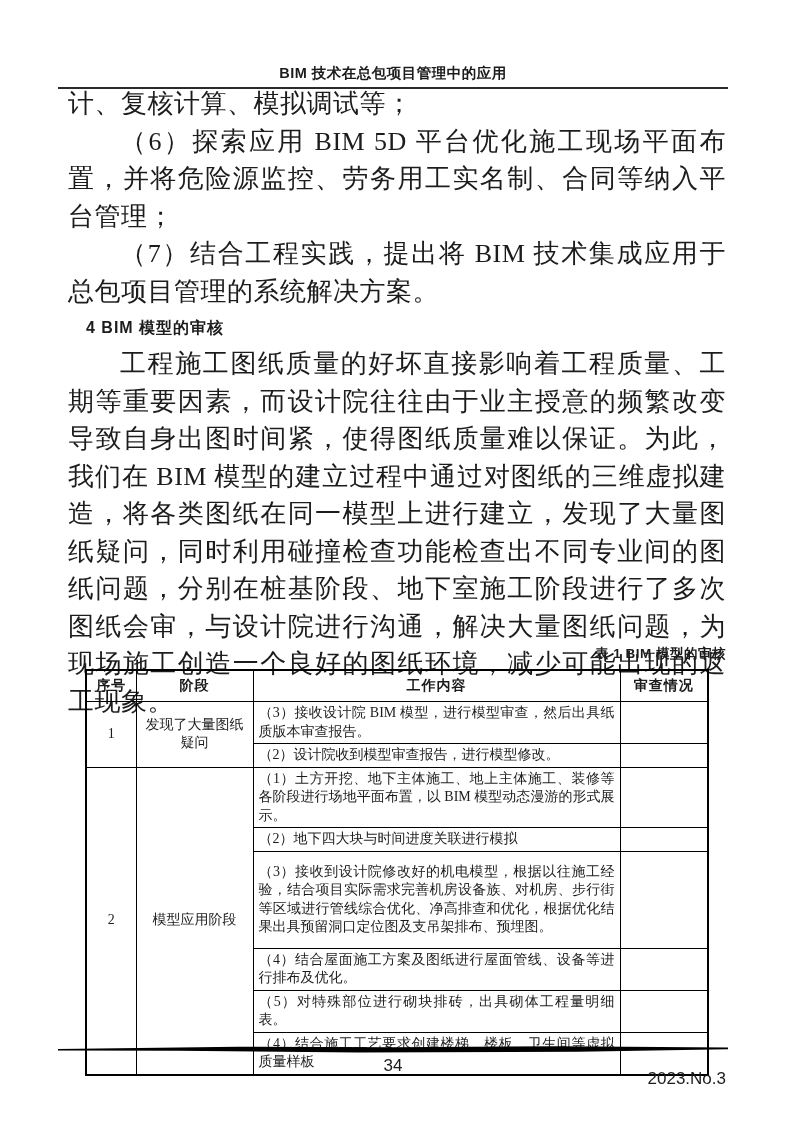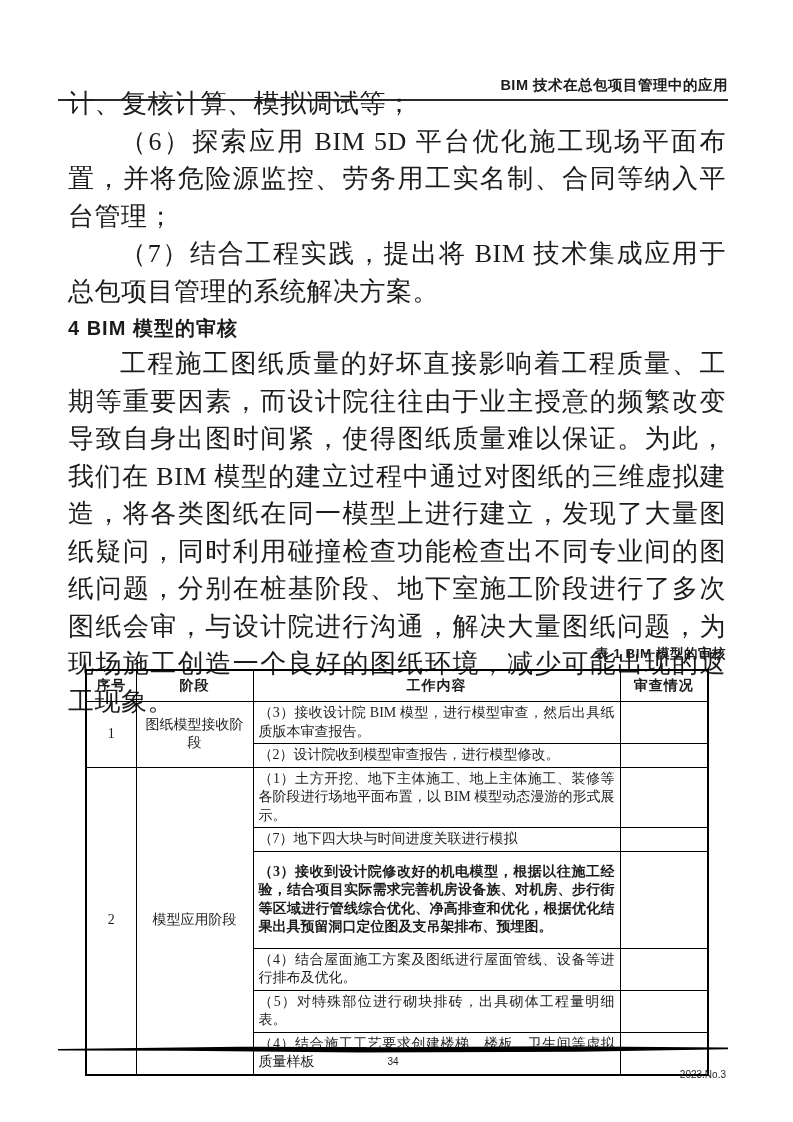--- a/index.html
+++ b/index.html
@@ -3,64 +3,64 @@
 <meta charset="utf-8">
 <style>
   html,body{margin:0;padding:0;background:#888;}
   .page{
     position:relative;width:793px;height:1122px;background:#ffffff;
     font-family:"Liberation Serif","DejaVu Serif",serif;
     color:#1c1c1c;overflow:hidden;margin:0 auto;
   }
   
   .hdr{
-    position:absolute;top:16px;left:58px;width:670px;height:83px;
+    position:absolute;top:4px;left:58px;width:670px;height:83px;
     border-bottom:2px solid #2a2a2a;
-    display:flex;align-items:flex-end;justify-content:flex-end;
+    display:flex;align-items:flex-end;justify-content:center;
   }
   .hdr-title{
     font-family:"Liberation Sans","DejaVu Sans",sans-serif;
     font-size:14.5px;font-weight:600;letter-spacing:.5px;padding-bottom:4px;
   }
   
   .flow{position:absolute;top:85px;left:68px;width:658px;}
   .flow p{
     margin:0;font-size:26px;line-height:37.5px;
     text-align:justify;text-justify:inter-character;letter-spacing:.5px;
   }
   .flow p.indent{text-indent:2em;}
   .sec-h{
-    margin:3px 0 2px 0;font-family:"Liberation Sans","DejaVu Sans",sans-serif;
-    font-size:20px;font-weight:700;line-height:30px;letter-spacing:1px;
+    margin:3px 0 2px 18px;font-family:"Liberation Sans","DejaVu Sans",sans-serif;
+    font-size:16px;font-weight:700;line-height:30px;letter-spacing:1px;
   }
   
   .tbl-block{position:absolute;top:644px;left:68px;width:658px;}
   .tbl-caption{
     text-align:right;font-family:"Liberation Sans","DejaVu Sans",sans-serif;
     font-size:13.5px;font-weight:700;line-height:20px;margin-bottom:5px;
     letter-spacing:.5px;
   }
   table.review{
     width:622px;margin:0 auto;border-collapse:collapse;table-layout:fixed;
     border:2px solid #000;
   }
   table.review th,table.review td{
     border:1.5px solid #000;font-size:14px;line-height:18.5px;
     padding:2px 5px;vertical-align:middle;word-break:break-all;
   }
   table.review th{font-weight:700;text-align:center;height:26px;letter-spacing:1px;}
   td.c-no,td.c-stage{text-align:center;}
   td.c-work{text-align:justify;text-justify:inter-character;}
   td.c-status{width:88px;}
-  tr.h1{height:22px;margin-top:7px;} tr.h2{height:41px;} tr.h5{height:97px;font-weight:bold;}
+  tr.h1{height:22px;margin-top:7px;} tr.h2{height:41px;} tr.h5{height:97px;}
   
   .ftr-rule{position:absolute;left:58px;top:1046px;width:670px;height:8px;}
   .ftr-row{
     position:absolute;left:58px;top:1056px;width:670px;height:20px;
-    font-family:"Liberation Sans","DejaVu Sans",sans-serif;font-size:10px;
+    font-family:"Liberation Sans","DejaVu Sans",sans-serif;font-size:17px;
   }
   .ftr-page{position:absolute;left:0;width:100%;text-align:center;}
   .ftr-issue{position:absolute;right:2px;margin-top:13px;}
 </style>
 </head>
 <body>
 
 <div class="page">
 
   <div class="hdr">
@@ -87,37 +87,37 @@
       <tbody>
           <tr>
         <th>序号</th>
         <th>阶段</th>
         <th>工作内容</th>
         <th>审查情况</th>
       </tr>
 
       <tr class="h2">
         <td class="c-no" rowspan="2">1</td>
-        <td class="c-stage" rowspan="2">图纸模型接收阶段</td>
+        <td class="c-stage" rowspan="2">发现了大量图纸疑问</td>
         <td class="c-work">（3）接收设计院 BIM 模型，进行模型审查，然后出具纸质版本审查报告。</td>
         <td class="c-status"></td>
       </tr>
       <tr class="h1">
         <td class="c-work">（2）设计院收到模型审查报告，进行模型修改。</td>
         <td class="c-status"></td>
       </tr>
 
       <tr class="h2">
         <td class="c-no" rowspan="6">2</td>
         <td class="c-stage" rowspan="6">模型应用阶段</td>
         <td class="c-work">（1）土方开挖、地下主体施工、地上主体施工、装修等各阶段进行场地平面布置，以 BIM 模型动态漫游的形式展示。</td>
         <td class="c-status"></td>
       </tr>
       <tr class="h1">
-        <td class="c-work">（7）地下四大块与时间进度关联进行模拟</td>
+        <td class="c-work">（2）地下四大块与时间进度关联进行模拟</td>
         <td class="c-status"></td>
       </tr>
       <tr class="h5">
         <td class="c-work">（3）接收到设计院修改好的机电模型，根据以往施工经验，结合项目实际需求完善机房设备族、对机房、步行街等区域进行管线综合优化、净高排查和优化，根据优化结果出具预留洞口定位图及支吊架排布、预埋图。</td>
         <td class="c-status"></td>
       </tr>
       <tr class="h2">
         <td class="c-work">（4）结合屋面施工方案及图纸进行屋面管线、设备等进行排布及优化。</td>
         <td class="c-status"></td>
       </tr>

